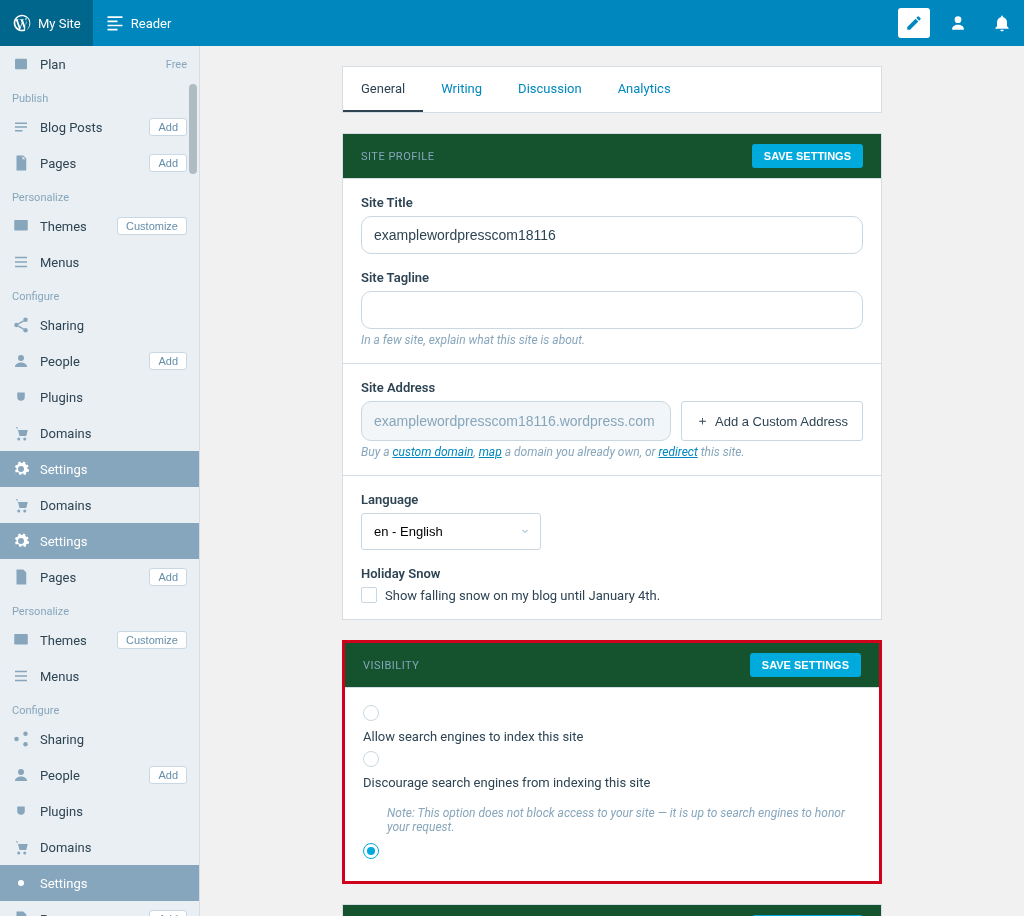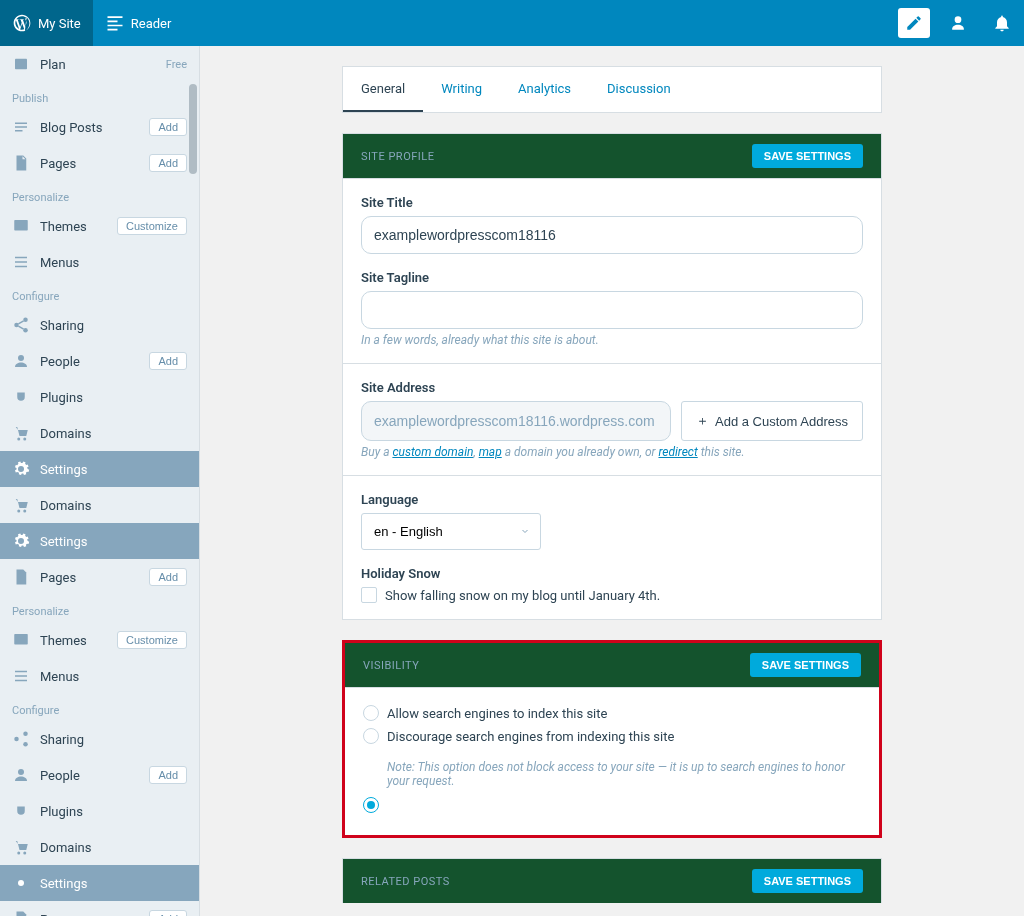--- a/index.html
+++ b/index.html
@@ -55,21 +55,21 @@
 .addr-row { display:flex; gap:10px; }
 .addr-btn { padding:10px 14px; border:1px solid #c8d7e1; background:#fff; border-radius:3px; font-size:13px; color:#2e4453; cursor:pointer; display:flex; align-items:center; gap:6px; white-space:nowrap; }
 
 .select-wrap { position:relative; width:180px; }
 .select { width:100%; padding:10px 30px 10px 12px; border:1px solid #c8d7e1; border-radius:3px; font-size:13px; background:#fff; appearance:none; cursor:pointer; }
 .select-chev { position:absolute; right:10px; top:12px; pointer-events:none; }
 
 .checkbox-row { display:flex; align-items:center; gap:8px; }
 .checkbox { width:16px; height:16px; border:1px solid #c8d7e1; border-radius:2px; }
 
-.radio-row { display:flex; align-items:flex-end; gap:8px; margin-bottom:6px; }
+.radio-row { display:flex; align-items:flex-start; gap:8px; margin-bottom:6px;flex-direction:column; }
 .radio { width:16px; height:16px; border:1px solid #c8d7e1; border-radius:50%; flex-shrink:0; margin-top:1px; display:flex; align-items:center; justify-content:center; }
 .radio.checked { border-color:#00aadc; }
 .radio.checked::after { content:''; width:8px; height:8px; background:#00aadc; border-radius:50%; }
 .radio-note { font-size:12px; font-style:italic; color:#87a6bc; margin:16px 0 8px 24px; }
 
 .highlighted { border:3px solid #d0021b !important; margin-top:20px; }
 .highlighted .section-header { margin-top:0; border:none; border-bottom:1px solid #d7dee3; }
 .highlighted .card { border:none; }
 </style>
 </head>
@@ -266,37 +266,37 @@
         <div class="sidebar-thumb"></div>
       </div>
   </div>
 
   <div class="main">
     <div class="main-inner">
 
       <div class="tabs">
         <div class="tab active">General</div>
         <div class="tab">Writing</div>
+        <div class="tab">Discussion</div>
         <div class="tab">Analytics</div>
-        <div class="tab">Discussion</div>
       </div>
 
       <div class="section-header">
         <span class="section-title">Site Profile</span>
         <button class="save-btn">Save Settings</button>
       </div>
       <div class="card">
         <div class="field">
           <label class="form-label">Site Title</label>
           <input class="text-input" value="examplewordpresscom18116" style="">
         </div>
         <div class="field">
           <label class="form-label">Site Tagline</label>
           <input class="text-input" style="">
-          <div class="help">In a few words, already what this site is about.</div>
+          <div class="help">In a few site, explain what this site is about.</div>
         </div>
       </div>
       <div class="card">
         <div class="field">
           <label class="form-label">Site Address</label>
           <div class="addr-row">
             <input class="text-input readonly" readonly="" value="examplewordpresscom18116.wordpress.com" style="">
             <button class="addr-btn">
                 <span>＋</span>
                 <span>Add a Custom Address</span>

